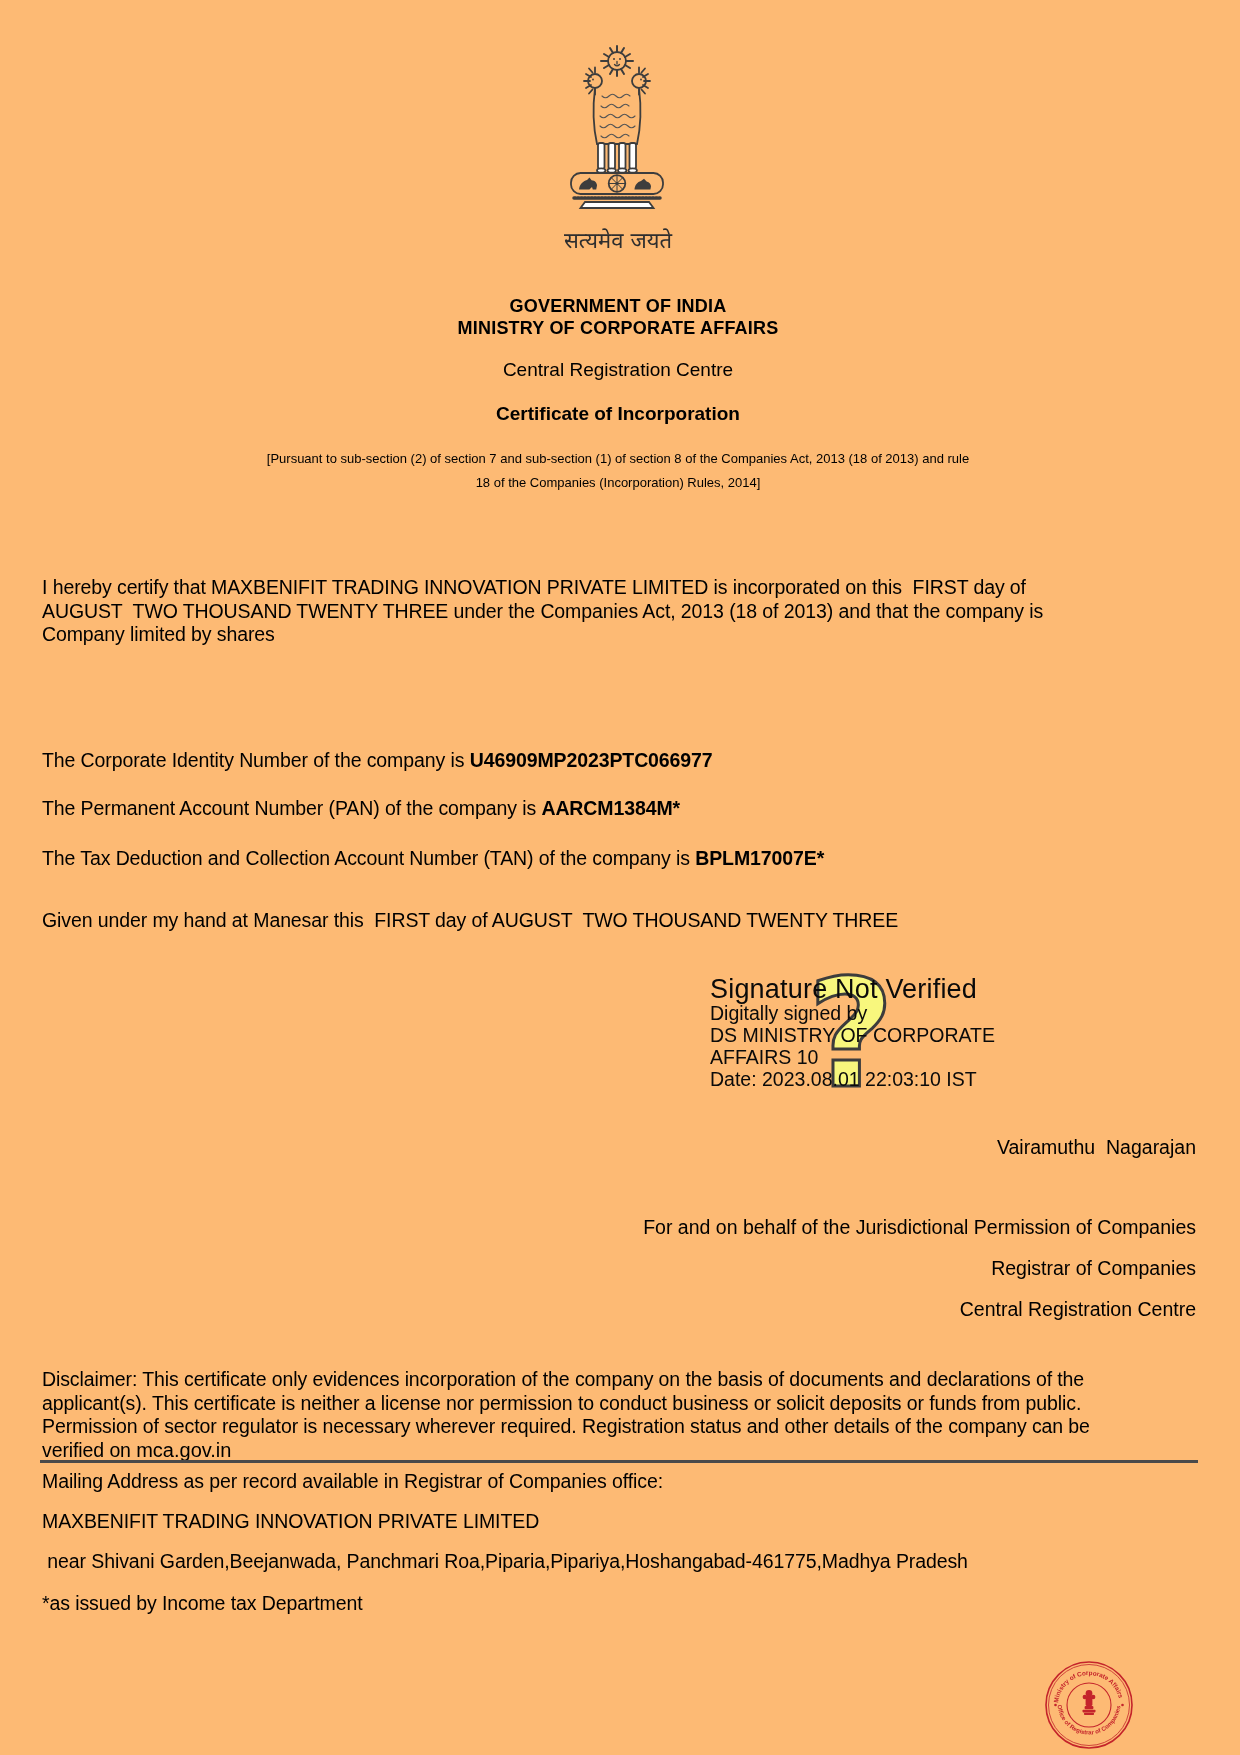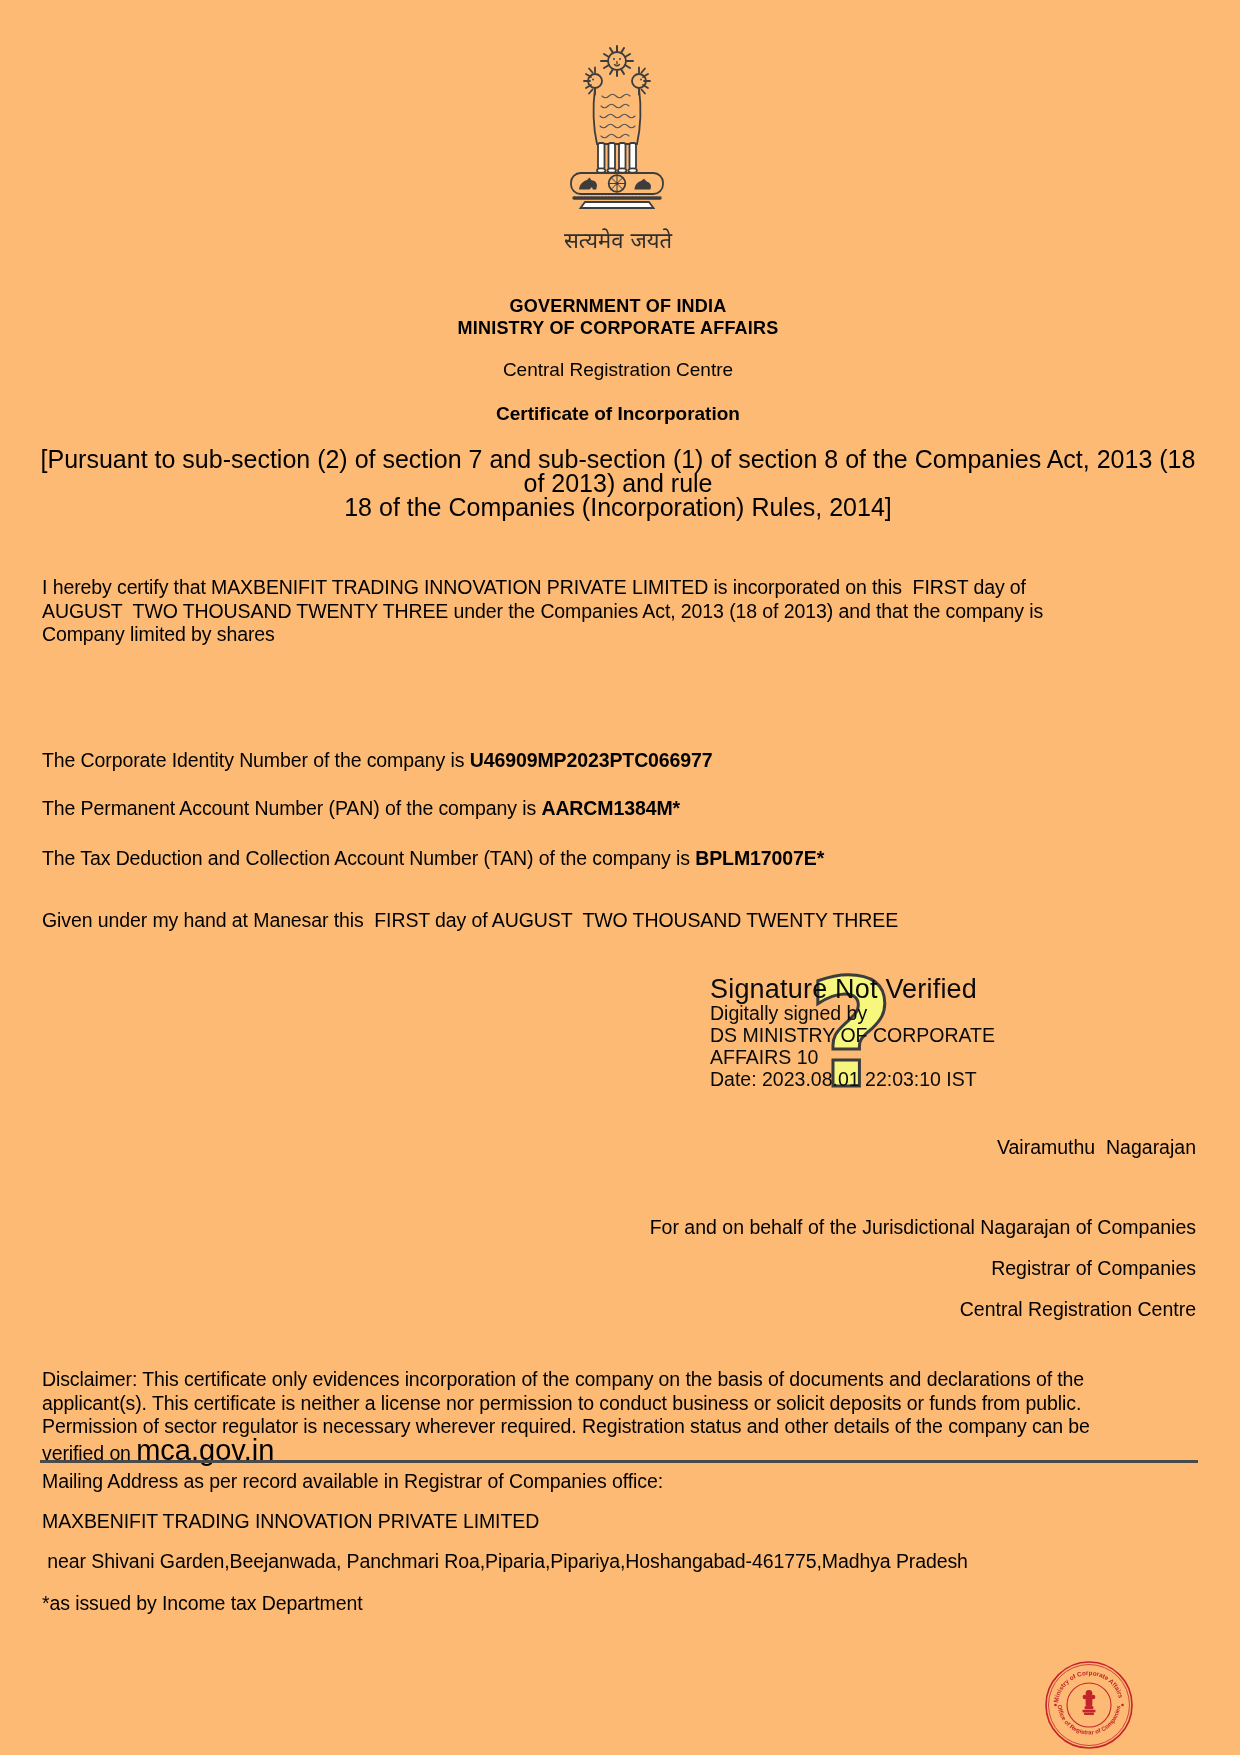--- a/index.html
+++ b/index.html
@@ -14,34 +14,34 @@
   .abs{position:absolute;}
   .pre{white-space:pre-wrap;}
   .preline{white-space:pre-line;}
   .center{text-align:center;}
   .right{text-align:right;}
   .b{font-weight:bold;}
   
   .hdr-bold{font-size:18px;font-weight:bold;letter-spacing:.2px;}
   .hdr-reg{font-size:19px;}
   .hdr-title{font-size:19px;font-weight:bold;}
-  .pursuant{font-size:25px;line-height:24px;}
+  .pursuant{font-size:13px;line-height:24px;}
   
   .bodytxt{font-size:19.5px;line-height:23.5px;letter-spacing:-0.1px;}
   .idline{font-size:19.5px;letter-spacing:-0.1px;}
   
   .sig-status{font-size:27px;letter-spacing:.2px;color:#0a0a0a;margin-top:8px;}
   .sig-details{font-size:19.5px;line-height:22px;color:#0a0a0a;}
   .sig-layer{z-index:3;}
   .qm-layer{z-index:1;}
   
   .regline{font-size:19.5px;}
   
   .disc{font-size:19.5px;line-height:23.5px;letter-spacing:-0.1px;}
-  .mca{font-size:29px;letter-spacing:0;}
+  .mca{font-size:20px;letter-spacing:0;}
   .rule{background:#4a4a4a;height:3px;}
   
   .mailline{font-size:19.5px;letter-spacing:-0.1px;}
   .emblem-caption{font-size:22px;color:#2e2e2e;}
 </style>
 </head>
 <body>
 
 <div class="page">
 
@@ -115,21 +115,21 @@
   <svg class="abs qm-layer" style="left:786px;top:958px;" width="130" height="150" viewBox="0 0 130 150">
     <text x="65" y="128" text-anchor="middle" font-family="DejaVu Sans, sans-serif" font-size="150" font-weight="bold" fill="#F8F77D" stroke="#3c3c3c" stroke-width="3">?</text>
   </svg>
   <div class="abs sig-status sig-layer" style="left:710px;top:966px;width:480px;">Signature Not Verified</div>
   <div class="abs sig-details sig-layer preline" style="left:710px;top:1002px;width:480px;">Digitally signed by
 DS MINISTRY OF CORPORATE
 AFFAIRS 10
 Date: 2023.08.01 22:03:10 IST</div>
 
   <div class="abs right regline" style="left:40px;top:1136px;width:1156px;white-space:pre;">Vairamuthu  Nagarajan</div>
-  <div class="abs right regline" style="left:40px;top:1216px;width:1156px;">For and on behalf of the Jurisdictional Nagarajan of Companies</div>
+  <div class="abs right regline" style="left:40px;top:1216px;width:1156px;">For and on behalf of the Jurisdictional Permission of Companies</div>
   <div class="abs right regline" style="left:40px;top:1257px;width:1156px;">Registrar of Companies</div>
   <div class="abs right regline" style="left:40px;top:1298px;width:1156px;">Central Registration Centre</div>
 
   <div class="abs" style="left:42px;top:1368px;width:1160px;">
     <div class="disc preline">Disclaimer: This certificate only evidences incorporation of the company on the basis of documents and declarations of the
 applicant(s). This certificate is neither a license nor permission to conduct business or solicit deposits or funds from public.
 Permission of sector regulator is necessary wherever required. Registration status and other details of the company can be</div>
     <div class="disc"><span>verified on </span><span class="mca">mca.gov.in</span></div>
   </div>
   <div class="abs rule" style="left:40px;top:1460px;width:1158px;"></div>

